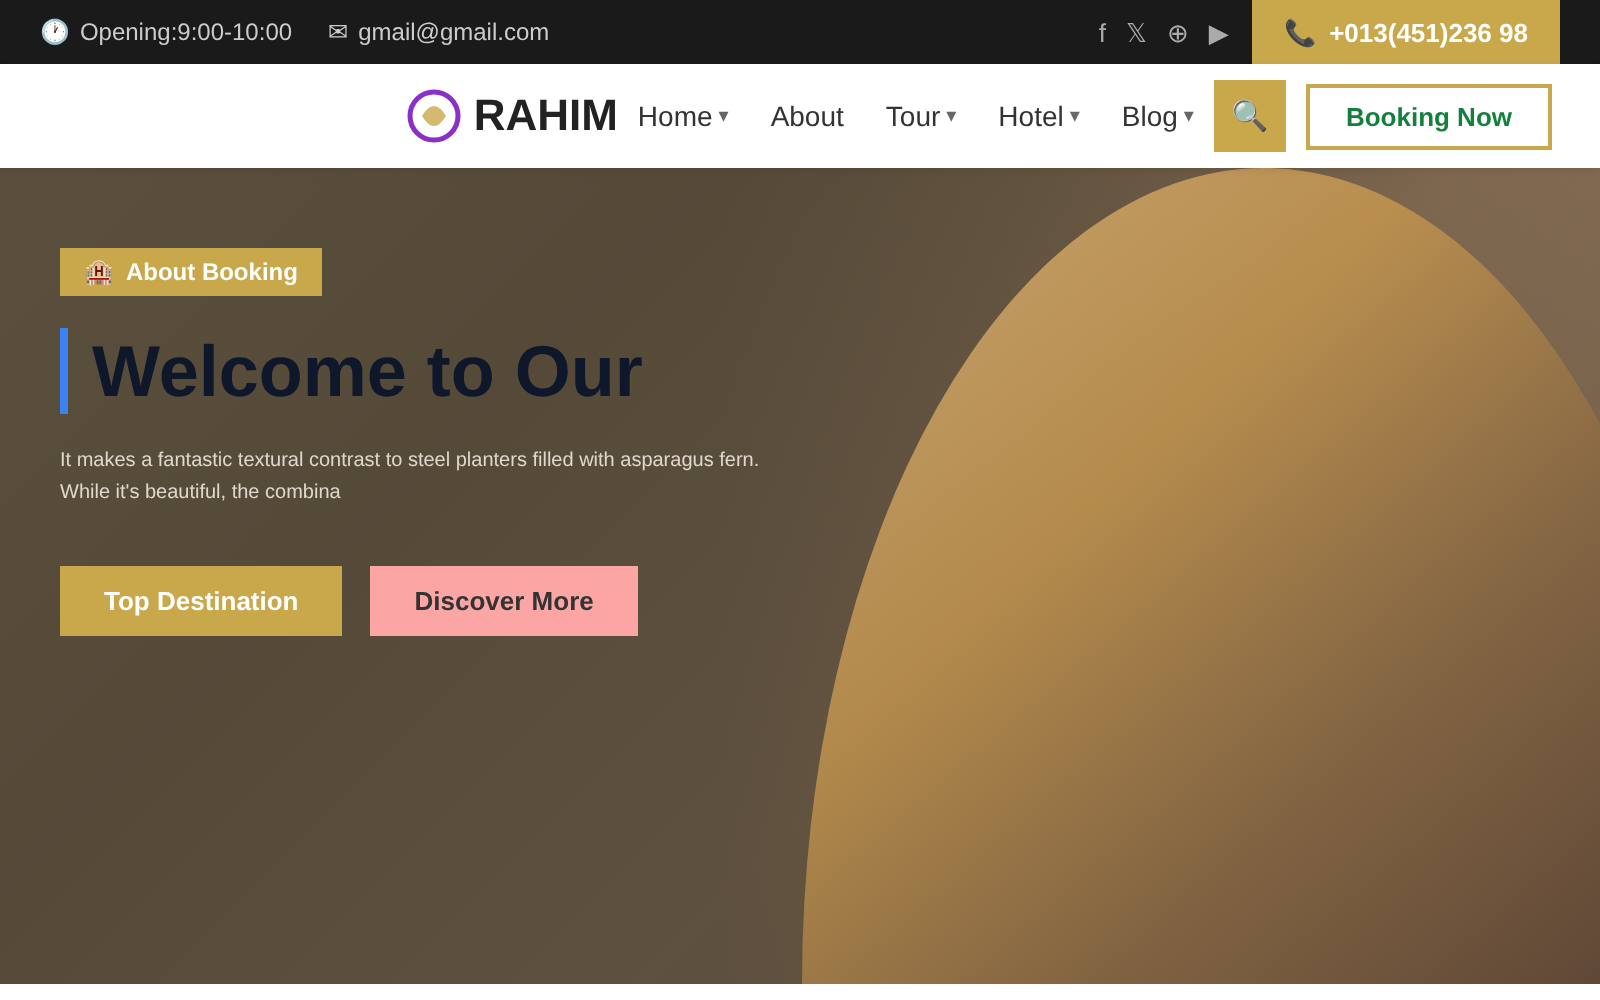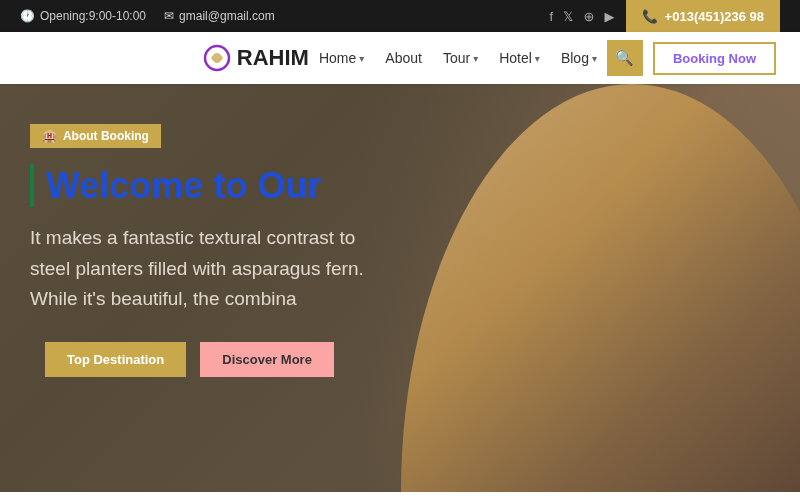--- a/index.html
+++ b/index.html
@@ -83,21 +83,21 @@
       display: flex;
       align-items: center;
       justify-content: center;
       cursor: pointer;
       color: #fff;
       font-size: 15px;
     }
     .booking-btn {
       background: transparent;
       border: 2px solid #c9a84c;
-      color: #8b5cf6;
+      color: #15803d;
       padding: 7px 18px;
       font-size: 13px;
       font-weight: 600;
       cursor: pointer;
       white-space: nowrap;
     }
 
     
     .hero {
       position: relative;
@@ -140,32 +140,32 @@
       color: #fff;
       font-size: 12px;
       font-weight: 600;
       padding: 5px 12px;
       margin-bottom: 16px;
     }
     .hero-title {
       font-size: 36px;
       font-weight: 800;
       line-height: 1.2;
-      color: #1d4ed8;
+      color: #0f172a;
       margin-bottom: 16px;
-      border-left: 4px solid #15803d;
+      border-left: 4px solid #3b82f6;
       padding-left: 12px;
     }
     .hero-desc {
-      font-size: 19px;
+      font-size: 10px;
       color: #e0d8cc;
       line-height: 1.6;
       margin-bottom: 28px;
     }
-    .hero-buttons { display: flex; gap: 14px; margin-left: 15px; }
+    .hero-buttons { display: flex; gap: 14px; }
     .btn-primary {
       background: #c9a84c;
       color: #fff;
       border: none;
       padding: 10px 22px;
       font-size: 13px;
       font-weight: 600;
       cursor: pointer;
     }
     .btn-secondary {

